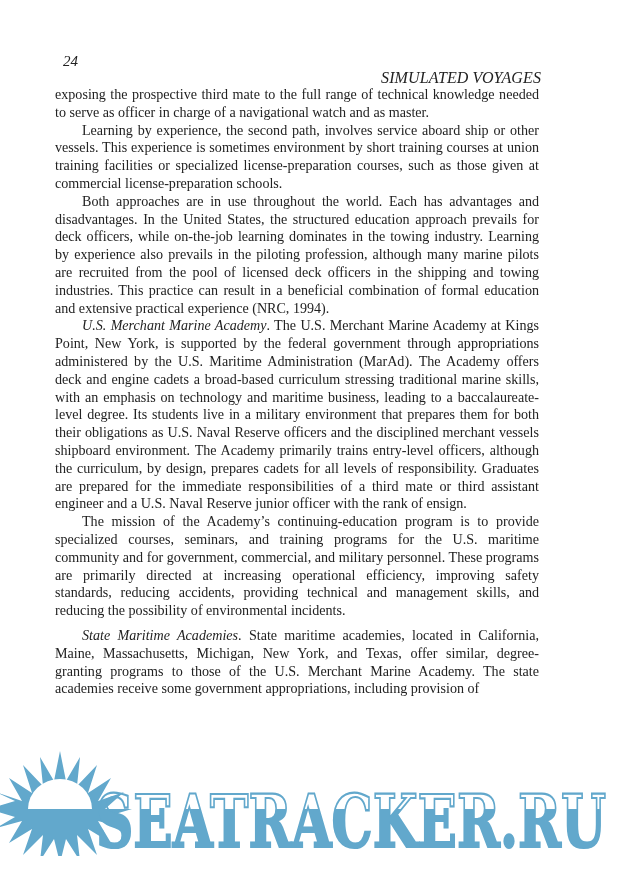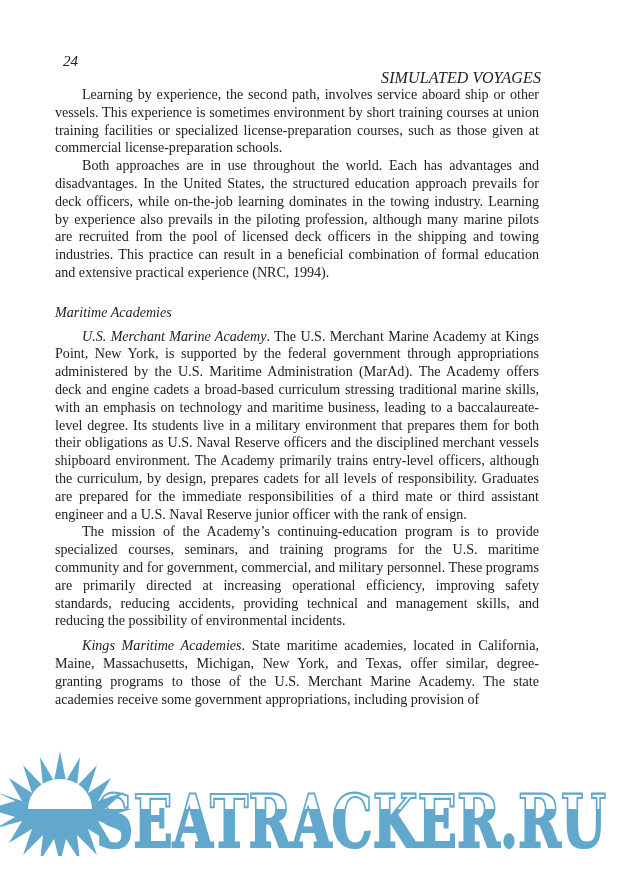--- a/index.html
+++ b/index.html
@@ -86,29 +86,29 @@
 <body>
 
 <div class="page">
 
   <div class="running-head">
     <span class="page-number">24</span>
     <span class="running-title">SIMULATED VOYAGES</span>
   </div>
 
   <div class="body-text">
+    <p class="no-indent">exposing the prospective third mate to the full range of technical knowledge needed to serve as officer in charge of a navigational watch and as master.</p>
     <p>Learning by experience, the second path, involves service aboard ship or other vessels. This experience is sometimes environment by short training courses at union training facilities or specialized license-preparation courses, such as those given at commercial license-preparation schools.</p>
     <p>Both approaches are in use throughout the world. Each has advantages and disadvantages. In the United States, the structured education approach prevails for deck officers, while on-the-job learning dominates in the towing industry. Learning by experience also prevails in the piloting profession, although many marine pilots are recruited from the pool of licensed deck officers in the shipping and towing industries. This practice can result in a beneficial combination of formal education and extensive practical experience (NRC, 1994).</p>
 
-    <div class="section-heading">Maritime Academies</div>
 
     <p><span class="run-in">U.S. Merchant Marine Academy</span><span>. The U.S. Merchant Marine Academy at Kings Point, New York, is supported by the federal government through appropriations administered by the U.S. Maritime Administration (MarAd). The Academy offers deck and engine cadets a broad-based curriculum stressing traditional marine skills, with an emphasis on technology and maritime business, leading to a baccalaureate-level degree. Its students live in a military environment that prepares them for both their obligations as U.S. Naval Reserve officers and the disciplined merchant vessels shipboard environment. The Academy primarily trains entry-level officers, although the curriculum, by design, prepares cadets for all levels of responsibility. Graduates are prepared for the immediate responsibilities of a third mate or third assistant engineer and a U.S. Naval Reserve junior officer with the rank of ensign.</span></p>
     <p><span>The mission of the Academy’s continuing-education program is to provide specialized courses, seminars, and training programs for the U.S. maritime community and for government, commercial, and military personnel. These programs are primarily directed at increasing operational efficiency, improving safety standards, reducing accidents, providing technical and management skills, and reducing the possibility of environmental incidents.</span></p>
     <div class="gap"></div>
-    <p><span class="run-in">Kings Maritime Academies</span><span>. State maritime academies, located in California, Maine, Massachusetts, Michigan, New York, and Texas, offer similar, degree-granting programs to those of the U.S. Merchant Marine Academy. The state academies receive some government appropriations, including provision of</span></p>
+    <p><span class="run-in">State Maritime Academies</span><span>. State maritime academies, located in California, Maine, Massachusetts, Michigan, New York, and Texas, offer similar, degree-granting programs to those of the U.S. Merchant Marine Academy. The state academies receive some government appropriations, including provision of</span></p>
   </div>
 </div>
 
 <div class="watermark">
   <svg width="618" height="105" viewBox="0 0 618 105" xmlns="http://www.w3.org/2000/svg">
     <defs>
       <clipPath id="lowerHalf">
         <rect x="0" y="58" width="618" height="60"></rect>
       </clipPath>
     </defs>

